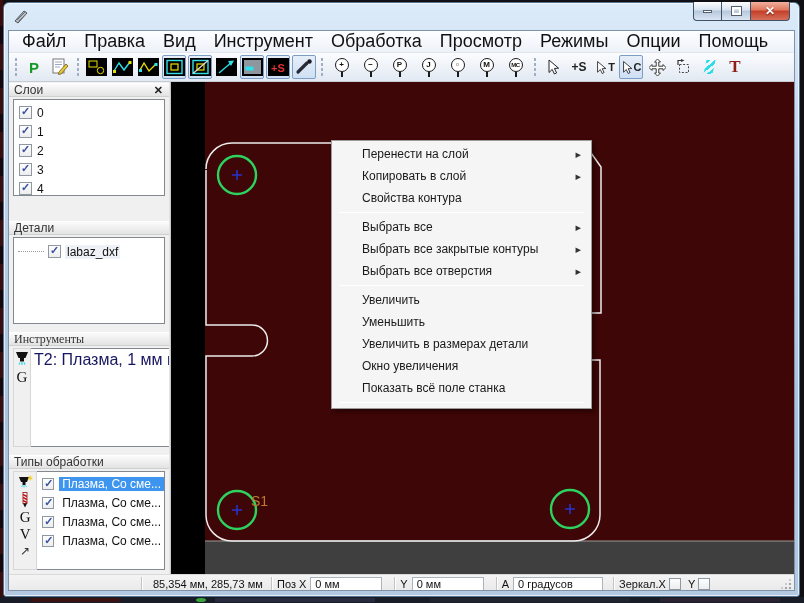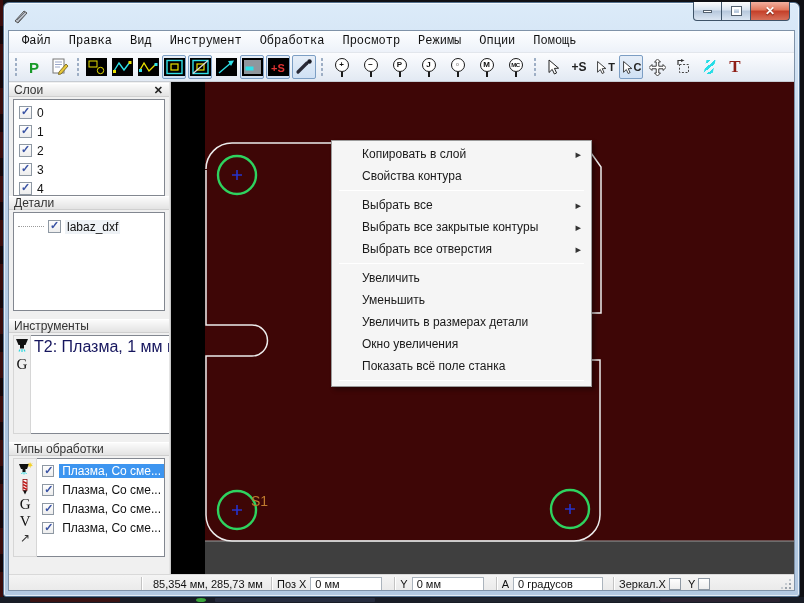--- a/index.html
+++ b/index.html
@@ -29,21 +29,21 @@
   .winbtn.close { width:40px; border-radius:0 0 4px 0;
     background:linear-gradient(180deg,#f2b0a0,#e0765b 45%,#c43e28 50%,#d6705a); }
   .glyph-min { width:9px; height:3px; background:#fff; border:1px solid #53606e; }
   .glyph-max { width:9px; height:8px; background:transparent; border:2px solid #fff; outline:1px solid #53606e; }
   .glyph-close { color:#fff; font-weight:bold; font-size:12px; text-shadow:0 1px 1px #6b1607; }
 
   .client { position:absolute; left:4px; right:4px; top:27px; bottom:5px; background:#f0f0f0; border:1px solid #7f92a8; overflow:hidden; }
 
   
   .menubar { height:22px; background:linear-gradient(180deg,#fdfeff,#edf2f9); display:flex; align-items:center; padding-left:4px; border-bottom:1px solid #e2e6ec; }
-  .menu-item { padding:0 9px; font-size:12px; color:#111; line-height:21px;font-family:Liberation Mono, monospace; }
+  .menu-item { padding:0 9px; font-size:18px; color:#111; line-height:21px; }
 
   
   .toolbar { height:29px; background:linear-gradient(180deg,#fbfcfe,#e2e9f3); border-bottom:1px solid #c7ccd3; display:flex; align-items:center; padding-left:2px; }
   .grip { width:4px; height:20px; margin:0 3px;
     background-image:radial-gradient(circle,#9cadc4 1.1px,transparent 1.4px); background-size:4px 5px; background-repeat:repeat-y; background-position:center top; }
   .tbtn { height:24px; min-width:24px; display:flex; align-items:center; justify-content:center; margin:0 1px; border:1px solid transparent; border-radius:2px; }
   .tbtn.pressed { border:1px solid #7c9ec4; background:linear-gradient(180deg,#e6eef8,#cfe0f4); }
   .p-label { color:#189a28; font-weight:bold; font-size:15px; }
   .tile { width:21px; height:18px; background:#000; display:block; }
   .mag { display:flex; flex-direction:column; align-items:center; width:25px; }
@@ -328,32 +328,32 @@
           <div class="lrow">
               <span class="cb checked"></span>
               <span>3</span>
             </div>
           <div class="lrow">
               <span class="cb checked"></span>
               <span>4</span>
             </div>
         </div>
 
-        <div class="panel-h" style="margin-top:0;">
+        <div class="panel-h" style="margin-top:25px;">
           <span>Детали</span>
         </div>
-        <div class="listbox" style="height:99px;">
+        <div class="listbox" style="height:87px;">
           <div class="lrow" style="margin-top:4px; padding-left:2px; gap:4px;">
             <span class="treedots"></span>
             <span class="cb checked"></span>
             <span class="part-label">labaz_dxf</span>
           </div>
         </div>
 
-        <div class="panel-h" style="margin-top:8px;">
+        <div class="panel-h" style="margin-top:8px;font-family:Liberation Serif, serif;">
           <span>Инструменты</span>
         </div>
         <div class="panel-flex" style="height:99px;">
           <div class="strip">
             <svg width="16" height="17" viewBox="0 0 16 17">
               <path d="M2 1 h12 l-2.5 6 h-7 Z" fill="#111"></path>
                 <rect x="6" y="7" width="4" height="3.5" fill="#111"></rect>
               <path d="M8 11 v3 M6 11.5 l-1 2 M10 11.5 l1 2" stroke="#28d8e0" stroke-width="1.2"></path>
             </svg>
             <span class="serifL">G</span>
@@ -424,20 +424,21 @@
             <path d="M61 428 h10 M66 423 v10" stroke="#2633cc" stroke-width="1.6"></path>
             <text x="80" y="424" font-size="14" fill="#bf7a2e" font-family="Liberation Sans, sans-serif">S1</text>
           </g>
           <g>
             <circle cx="399" cy="427" r="19" fill="none" stroke="#2ed35f" stroke-width="2.4"></circle>
             <path d="M394 427 h10 M399 422 v10" stroke="#2633cc" stroke-width="1.6"></path>
           </g>
         </svg>
 
         <div class="ctxmenu">
+          <div class="cm-item has-sub">Перенести на слой</div>
           <div class="cm-item has-sub">Копировать в слой</div>
           <div class="cm-item">Свойства контура</div>
           <div class="cm-sep"></div>
           <div class="cm-item has-sub">Выбрать все</div>
           <div class="cm-item has-sub">Выбрать все закрытые контуры</div>
           <div class="cm-item has-sub">Выбрать все отверстия</div>
           <div class="cm-sep"></div>
           <div class="cm-item">Увеличить</div>
           <div class="cm-item">Уменьшить</div>
           <div class="cm-item">Увеличить в размерах детали</div>

